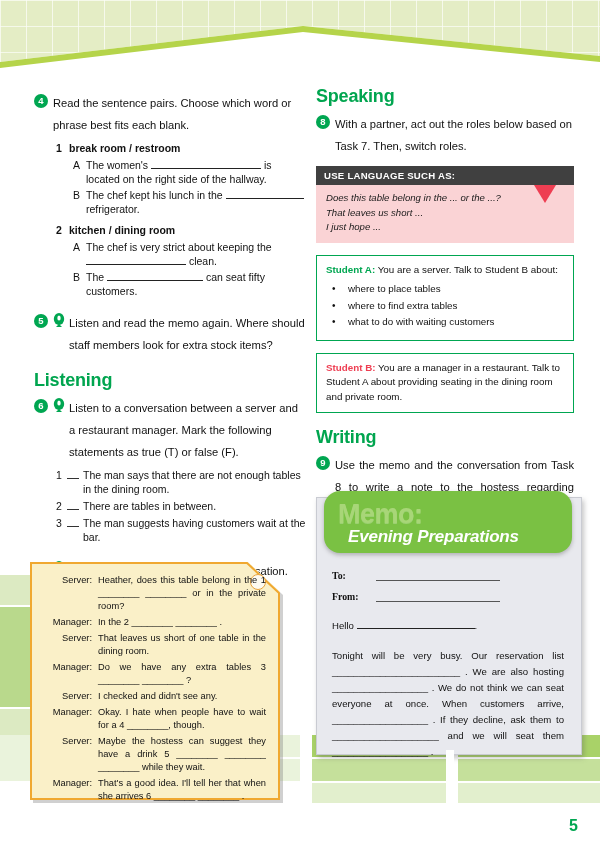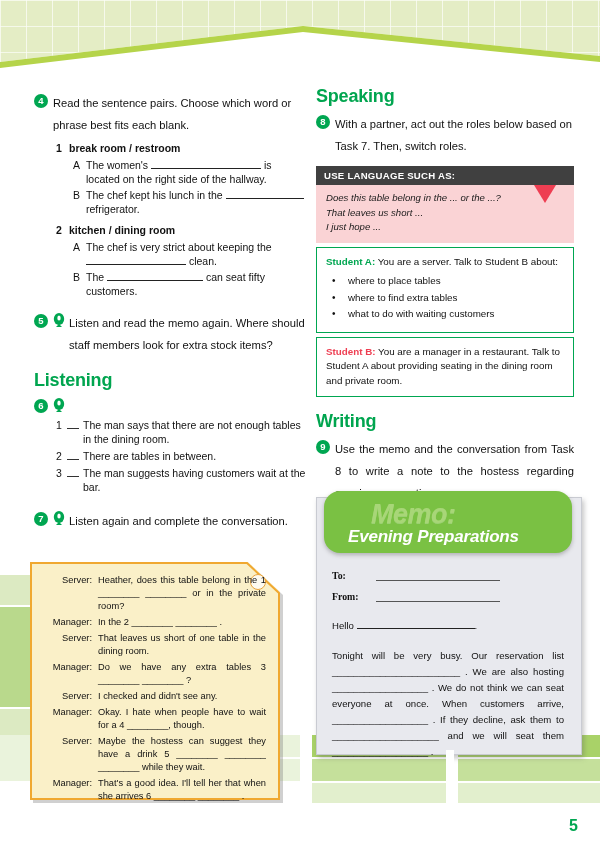--- a/index.html
+++ b/index.html
@@ -247,21 +247,21 @@
     border-left: 11px solid transparent;
     border-right: 11px solid transparent;
     border-top: 18px solid #ee3e52;
   }
 
   
   .student-box {
     border: 1.6px solid #00a651;
     background: #ffffff;
     padding: 7px 9px 8px 9px;
-    margin-top: 4px;
+    margin-top: 12px;
     font-size: 9.8px;
     line-height: 14.5px;
     color: #111;
   }
   .stu-a-label { color: #00a651; font-weight: bold; }
   .stu-b-label { color: #ee3e52; font-weight: bold; }
   .bullets { margin: 5px 0 0 6px; }
   .bullet-row { display: flex; margin-bottom: 2px; }
   .bullet-dot {
     flex: 0 0 auto;
@@ -295,25 +295,23 @@
     height: 62px;
     background: #7ac143;
     border-radius: 16px;
     box-shadow: 0 2px 4px rgba(90,90,90,0.4);
   }
   .memo-title {
     position: absolute;
     left: 22px; top: 2px;
     font-size: 27px;
     font-weight: bold;
-    font-style: italic;
     color: #a8d678;
     letter-spacing: -0.5px;
     text-shadow: 0 1px 0 rgba(255,255,255,0.25);
-    margin-left: 33px;
   }
   .memo-sub {
     position: absolute;
     left: 32px; top: 30px;
     font-size: 17px;
     font-weight: bold;
     font-style: italic;
     color: #ffffff;
     letter-spacing: -0.2px;
   }
@@ -465,20 +463,21 @@
 
     <div class="task">
       <div class="task-num">6</div>
       <span class="audio-icon">
         <svg width="12" height="15" viewBox="0 0 12 15">
             <ellipse cx="6" cy="6" rx="5.2" ry="6" fill="#00a651"></ellipse>
             <path d="M6 11 L9 14 L3 14 Z" fill="#00a651"></path>
             <ellipse cx="6" cy="5" rx="1.7" ry="2.6" fill="#ffffff"></ellipse>
           </svg>
       </span>
+      <div class="task-text">Listen to a conversation between a server and a restaurant manager. Mark the following statements as true (T) or false (F).</div>
     </div>
 
     <div class="tf-list">
       <div class="tf-item">
         <div class="tf-num">1</div>
         <div class="tf-blank"></div>
         <div class="tf-body">The man says that there are not enough tables in the dining room.</div>
       </div>
       <div class="tf-item">
         <div class="tf-num">2</div>

